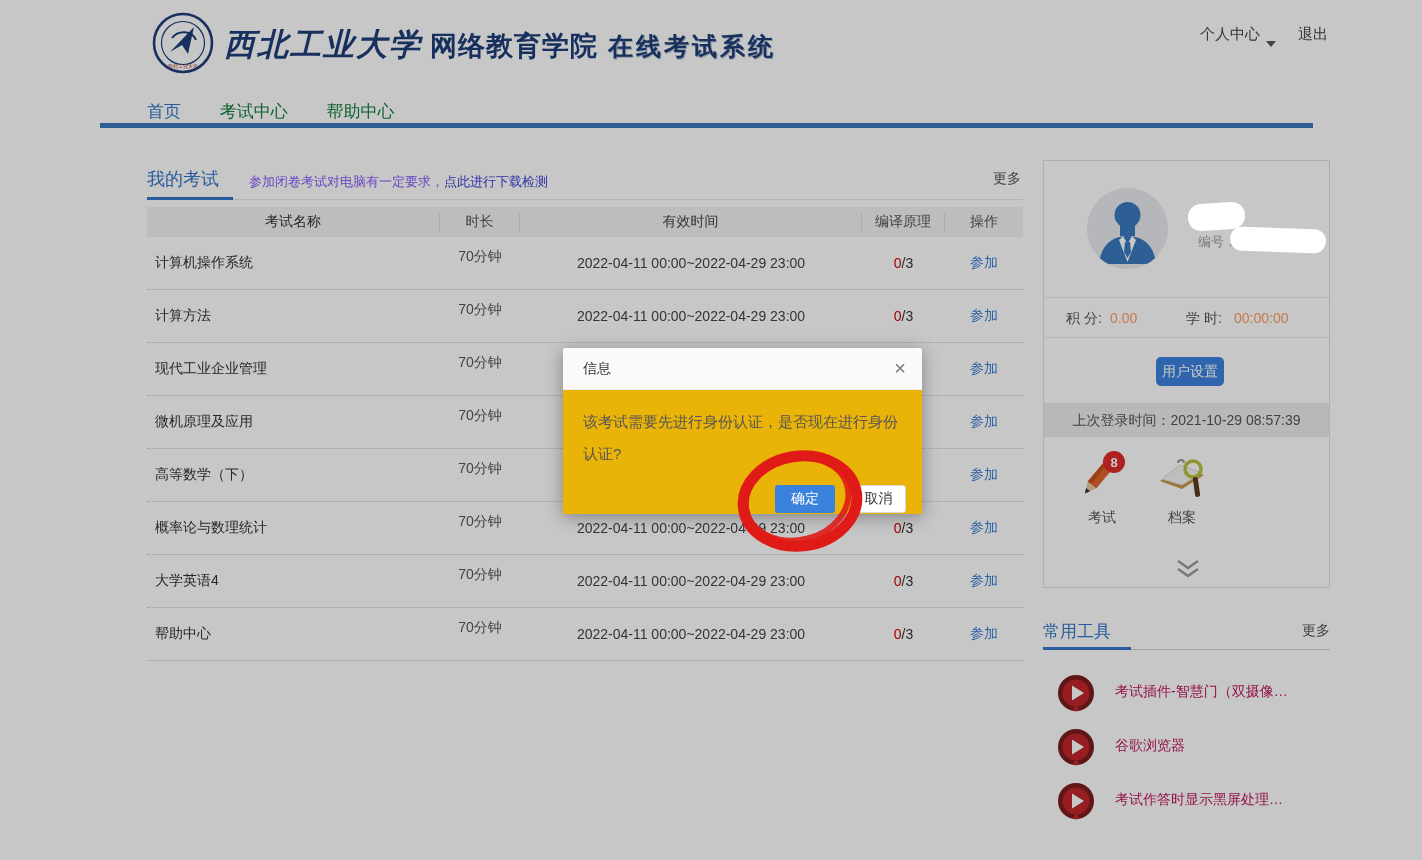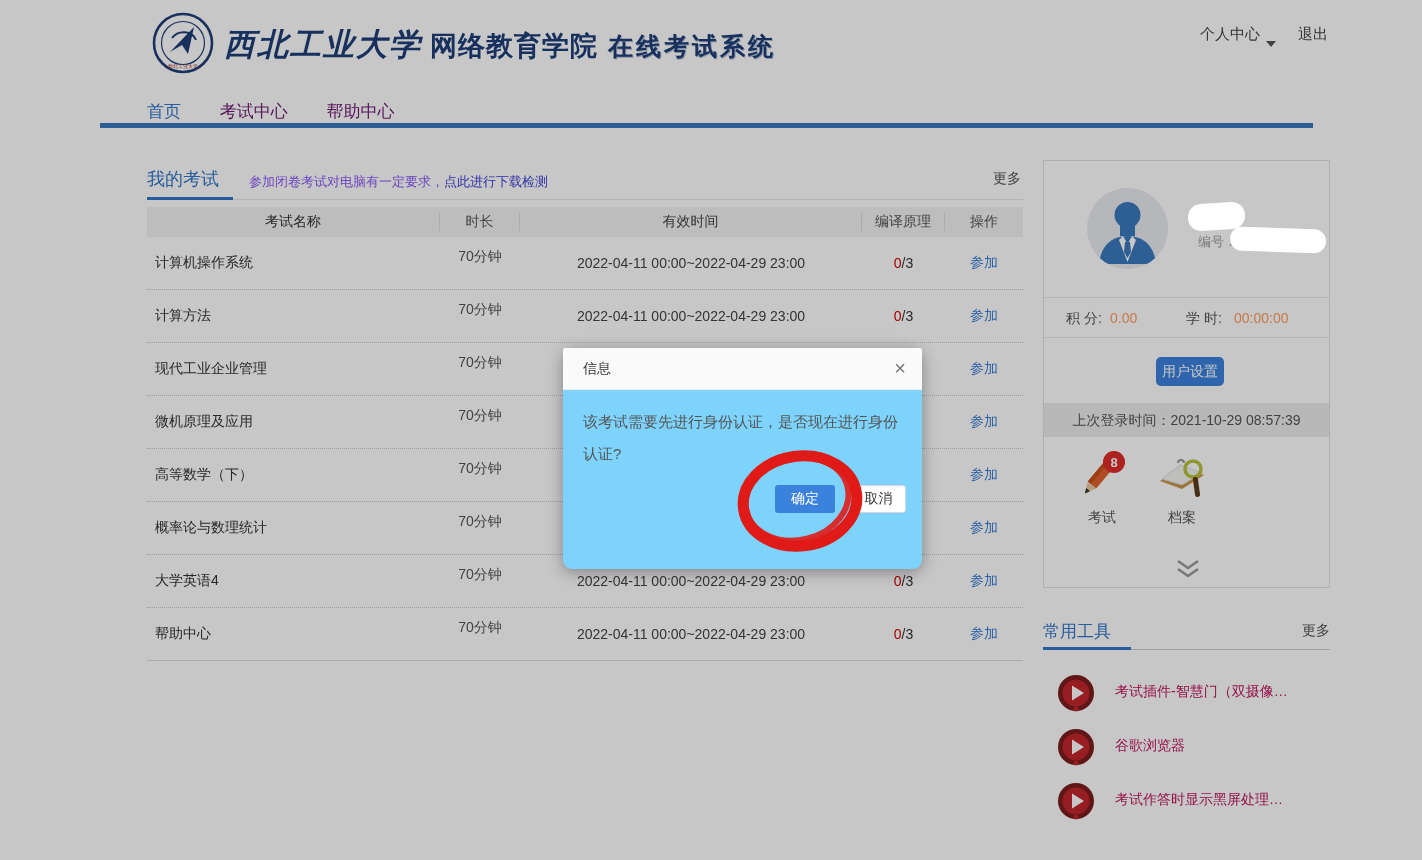--- a/index.html
+++ b/index.html
@@ -15,21 +15,21 @@
   .brand { left:224px; top:24px; white-space:nowrap; color:#1e3e78; }
   .brand .uni { font-family:"DejaVu Serif","Liberation Serif",serif; font-style:italic; font-weight:bold; font-size:31px; letter-spacing:2px; }
   .brand .college { font-weight:bold; font-size:27px; letter-spacing:1px; margin-left:8px; }
   .brand .system { font-weight:bold; font-size:25px; letter-spacing:3px; margin-left:10px; text-shadow:1px 1px 0 rgba(30,62,120,.35); }
   .user-center { left:1200px; top:25px; font-size:15px; color:#444; cursor:pointer; }
   .caret-down { display:inline-block; width:0; height:0; border-left:5px solid transparent; border-right:5px solid transparent; border-top:6px solid #555; position:relative; top:8px; left:6px; }
   .logout { left:1298px; top:25px; font-size:15px; color:#444; cursor:pointer; }
 
   
   .nav { left:147px; top:100px; font-size:17px; }
-  .nav span { margin-right:34px; color:#701a75; cursor:pointer; }
+  .nav span { margin-right:34px; color:#15803d; cursor:pointer; }
   .nav span.active { color:#3577c8; }
   .nav-bar { left:100px; top:123px; width:1213px; height:5px; background:#3b78be; }
 
   
   .section-head { left:147px; top:165px; width:876px; height:35px; border-bottom:1px solid #e6e6e6; }
   .sec-title { position:absolute; left:0; top:2px; font-size:18px; color:#3577c8; }
   .sec-title-underline { position:absolute; left:0; top:32px; width:86px; height:3px; background:#3577c8; }
   .notice { position:absolute; left:102px; top:8px; font-size:13px; }
   .notice .red { color:#8b5cf6; }
   .notice .dl-link { color:#4040d8; cursor:pointer; }
@@ -77,21 +77,21 @@
   .tools-underline { position:absolute; left:0; top:29px; width:88px; height:3px; background:#3577c8; }
   .tools-more { position:absolute; right:0; top:4px; font-size:14px; color:#555; cursor:pointer; }
   .tool-item { left:1043px; width:287px; height:44px; cursor:pointer; }
   .tool-item .play { position:absolute; left:14px; top:2px; }
   .tool-item .txt { position:absolute; left:72px; top:11px; font-size:14px; color:#be185d; white-space:nowrap; }
 
   
   .overlay { left:0; top:0; width:1422px; height:860px; background:rgba(0,0,0,0.22); z-index:10; }
 
   
-  .modal { left:563px; top:348px; width:359px; height:221px; background:#7dd3fc; border-radius:9px; box-shadow:0 3px 16px rgba(0,0,0,.35); z-index:20; }
+  .modal { left:563px; top:348px; width:359px; height:166px; background:#eab308; border-radius:0; box-shadow:0 3px 16px rgba(0,0,0,.35); z-index:20; }
   .modal-head { position:absolute; left:0; top:0; width:100%; height:42px; background:#fafafa; border-bottom:1px solid #eee; border-radius:2px 2px 0 0; }
   .modal-title { position:absolute; left:20px; top:12px; font-size:14px; color:#333; }
   .modal-close { position:absolute; right:16px; top:9px; font-size:20px; color:#777; cursor:pointer; line-height:22px; }
   .modal-msg { position:absolute; left:20px; top:58px; width:324px; font-size:15px; color:#555; line-height:32px; }
   .btn-confirm { position:absolute; left:212px; top:137px; width:60px; height:28px; background:#3b82dd; color:#fff; border:none; border-radius:3px; font-size:14px; cursor:pointer; }
   .btn-cancel { position:absolute; left:288px; top:137px; width:55px; height:28px; background:#fff; color:#333; border:1px solid #d6d6d6; border-radius:3px; font-size:14px; cursor:pointer; }
 
   
   .anno { z-index:30; pointer-events:none; }
   .wipe1 { left:1188px; top:203px; width:57px; height:27px; background:#fff; border-radius:13px; transform:rotate(-4deg); }

